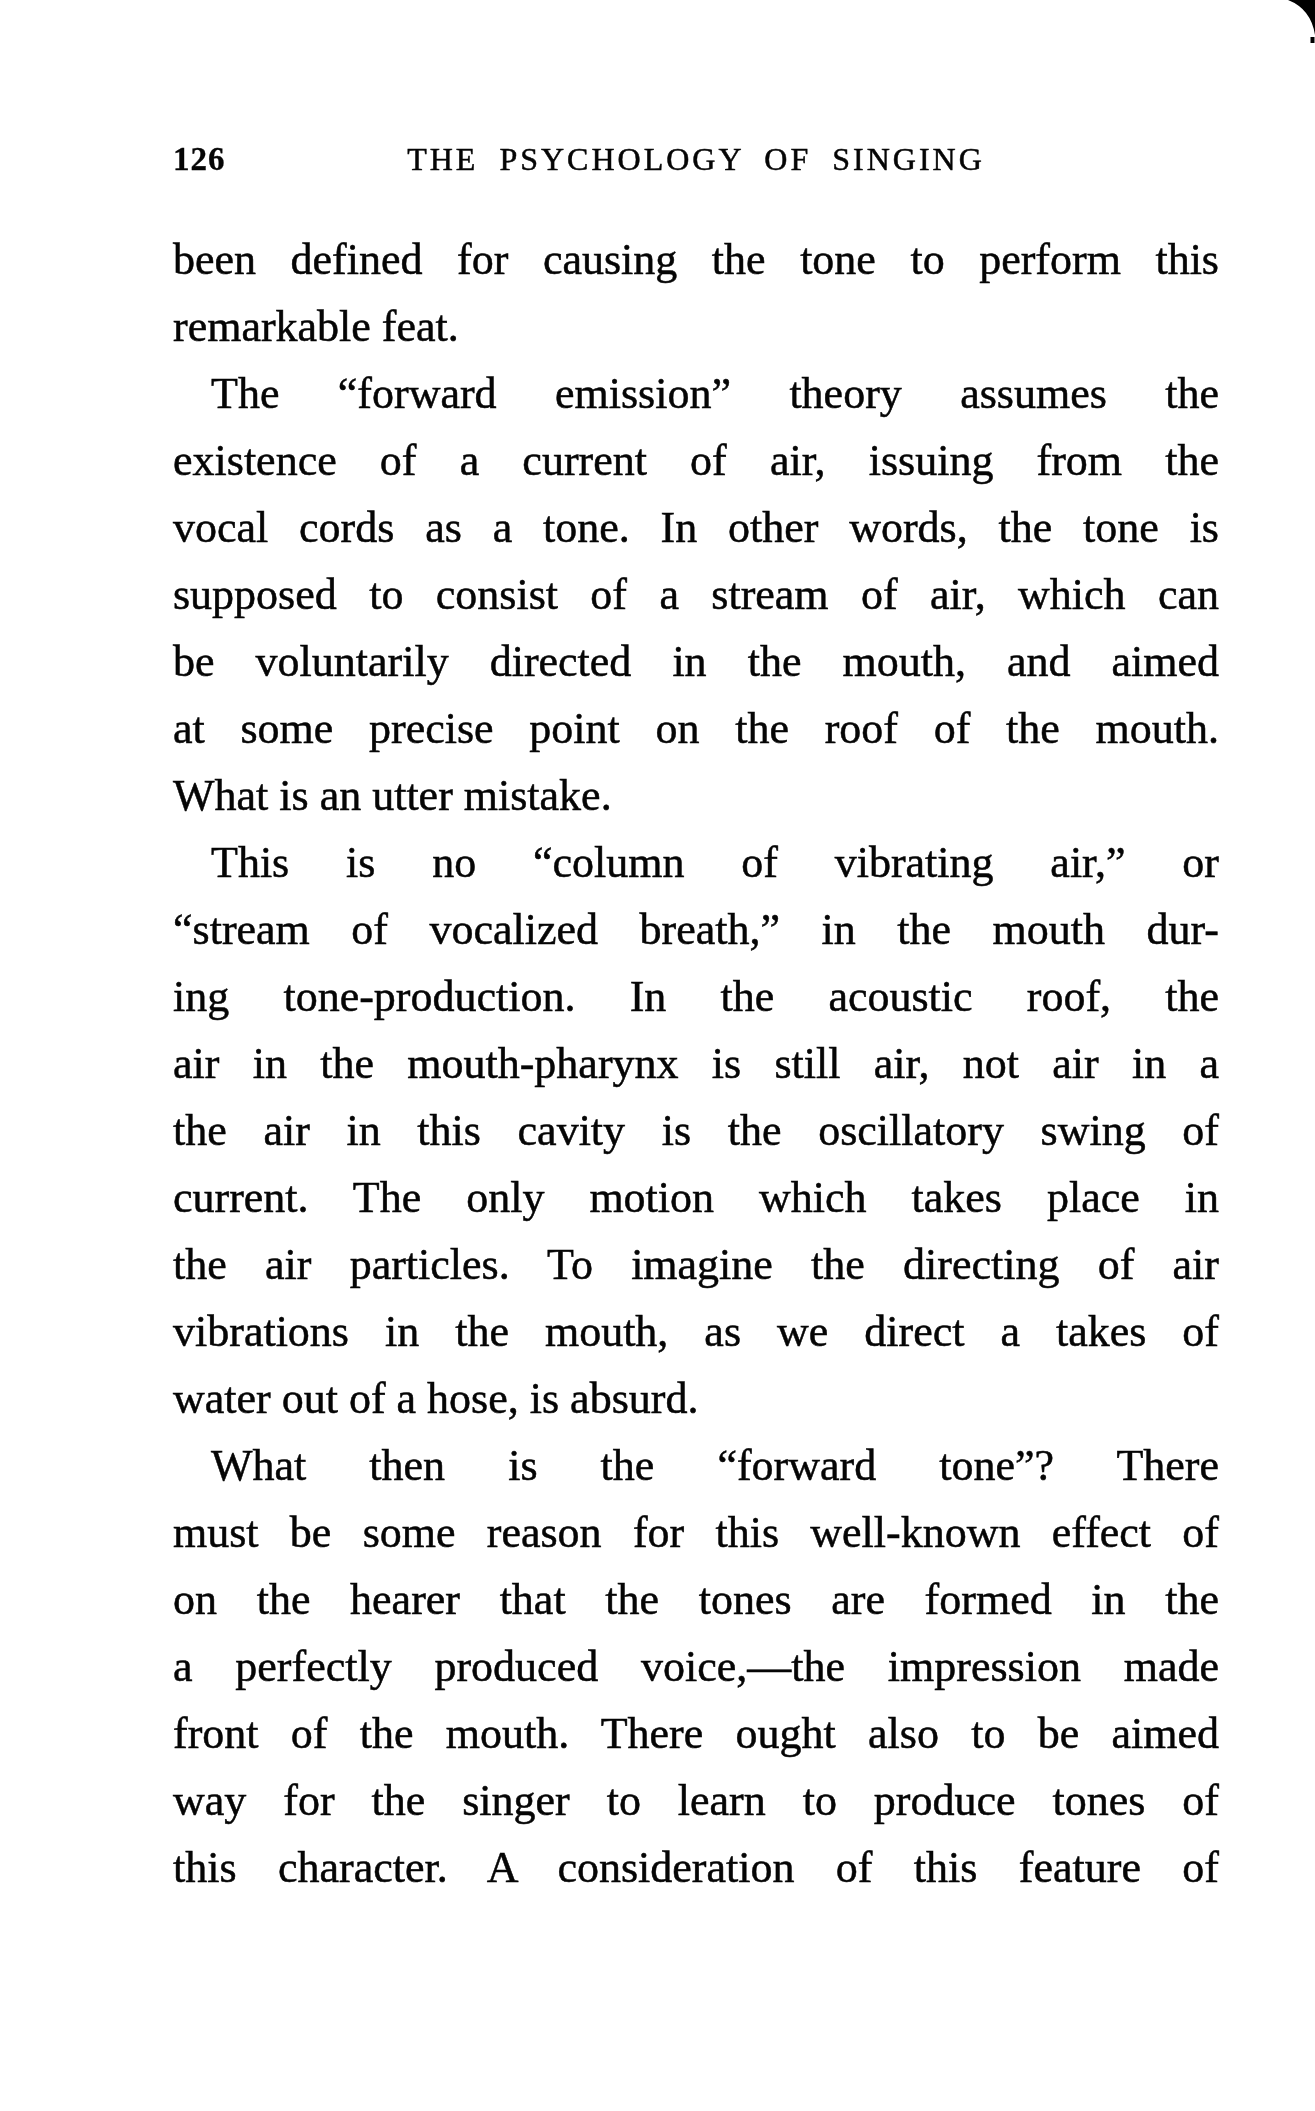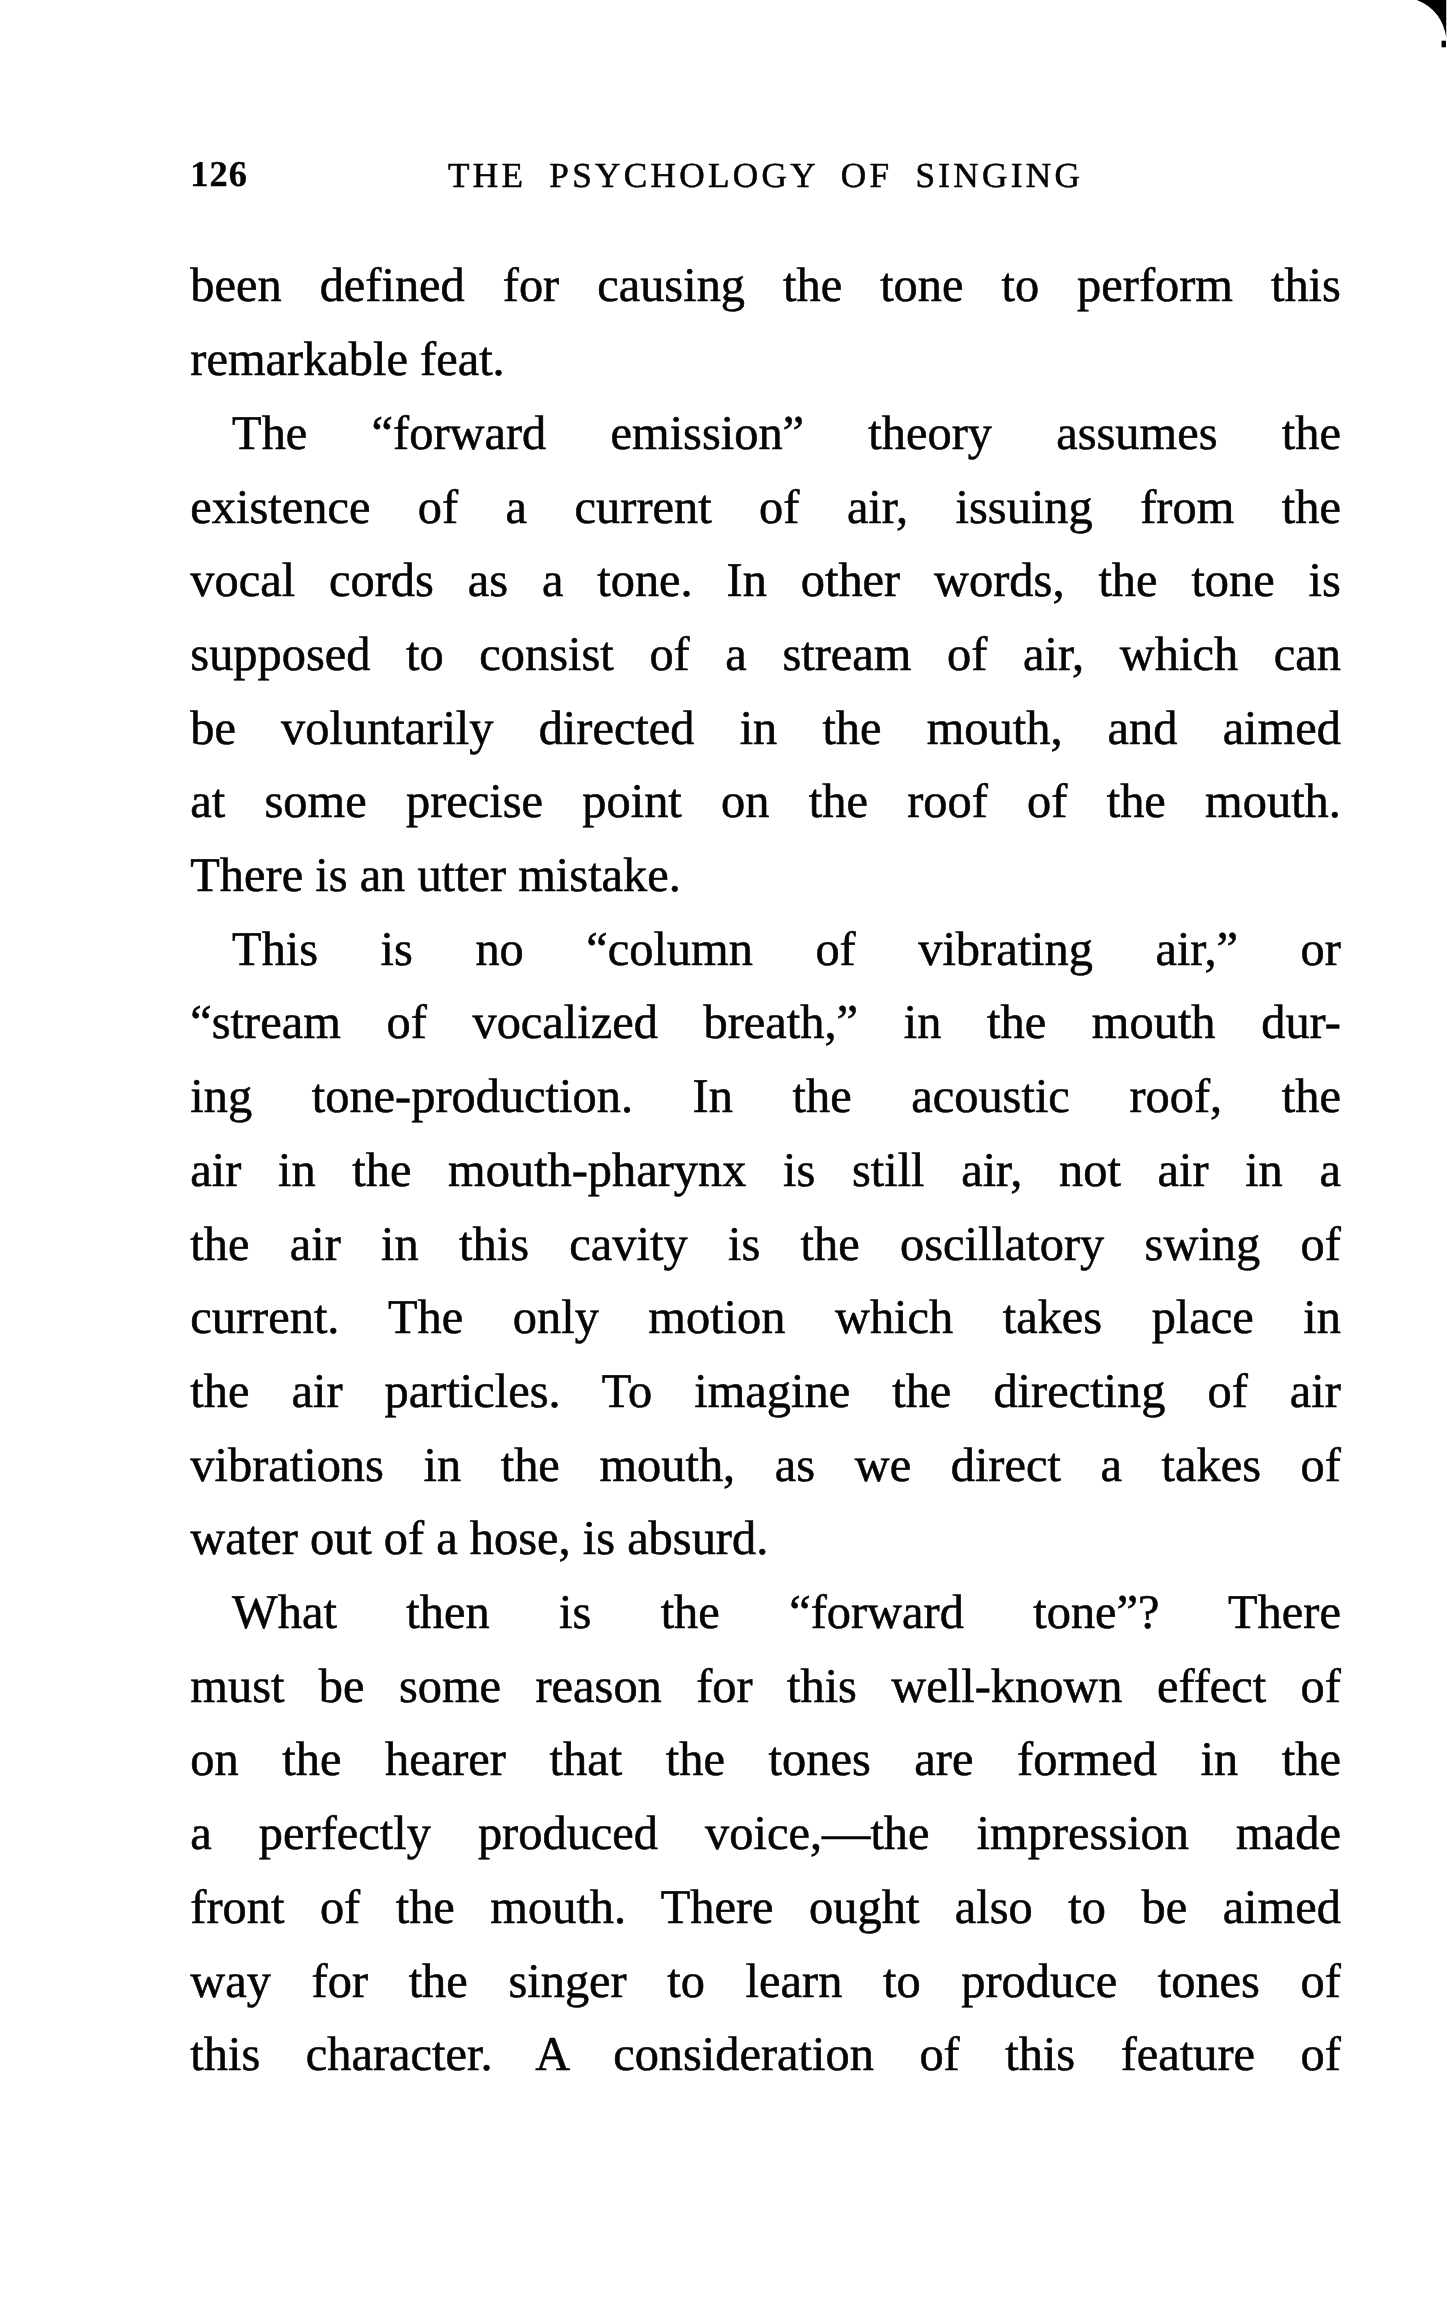--- a/index.html
+++ b/index.html
@@ -71,21 +71,21 @@
 
   <div class="text-block">
       <div class="line">been defined for causing the tone to perform this</div>
       <div class="line par-end">remarkable feat.</div>
       <div class="line indent">The “forward emission” theory assumes the</div>
       <div class="line">existence of a current of air, issuing from the</div>
       <div class="line">vocal cords as a tone. In other words, the tone is</div>
       <div class="line">supposed to consist of a stream of air, which can</div>
       <div class="line">be voluntarily directed in the mouth, and aimed</div>
       <div class="line">at some precise point on the roof of the mouth.</div>
-      <div class="line par-end">There is an utter mistake.</div>
+      <div class="line par-end">What is an utter mistake.</div>
       <div class="line indent">This is no “column of vibrating air,” or</div>
       <div class="line">“stream of vocalized breath,” in the mouth dur-</div>
       <div class="line">ing tone-production. In the acoustic roof, the</div>
       <div class="line">air in the mouth-pharynx is still air, not air in a</div>
       <div class="line">the air in this cavity is the oscillatory swing of</div>
       <div class="line">current. The only motion which takes place in</div>
       <div class="line">the air particles. To imagine the directing of air</div>
       <div class="line">vibrations in the mouth, as we direct a takes of</div>
       <div class="line par-end">water out of a hose, is absurd.</div>
       <div class="line indent">What then is the “forward tone”? There</div>

